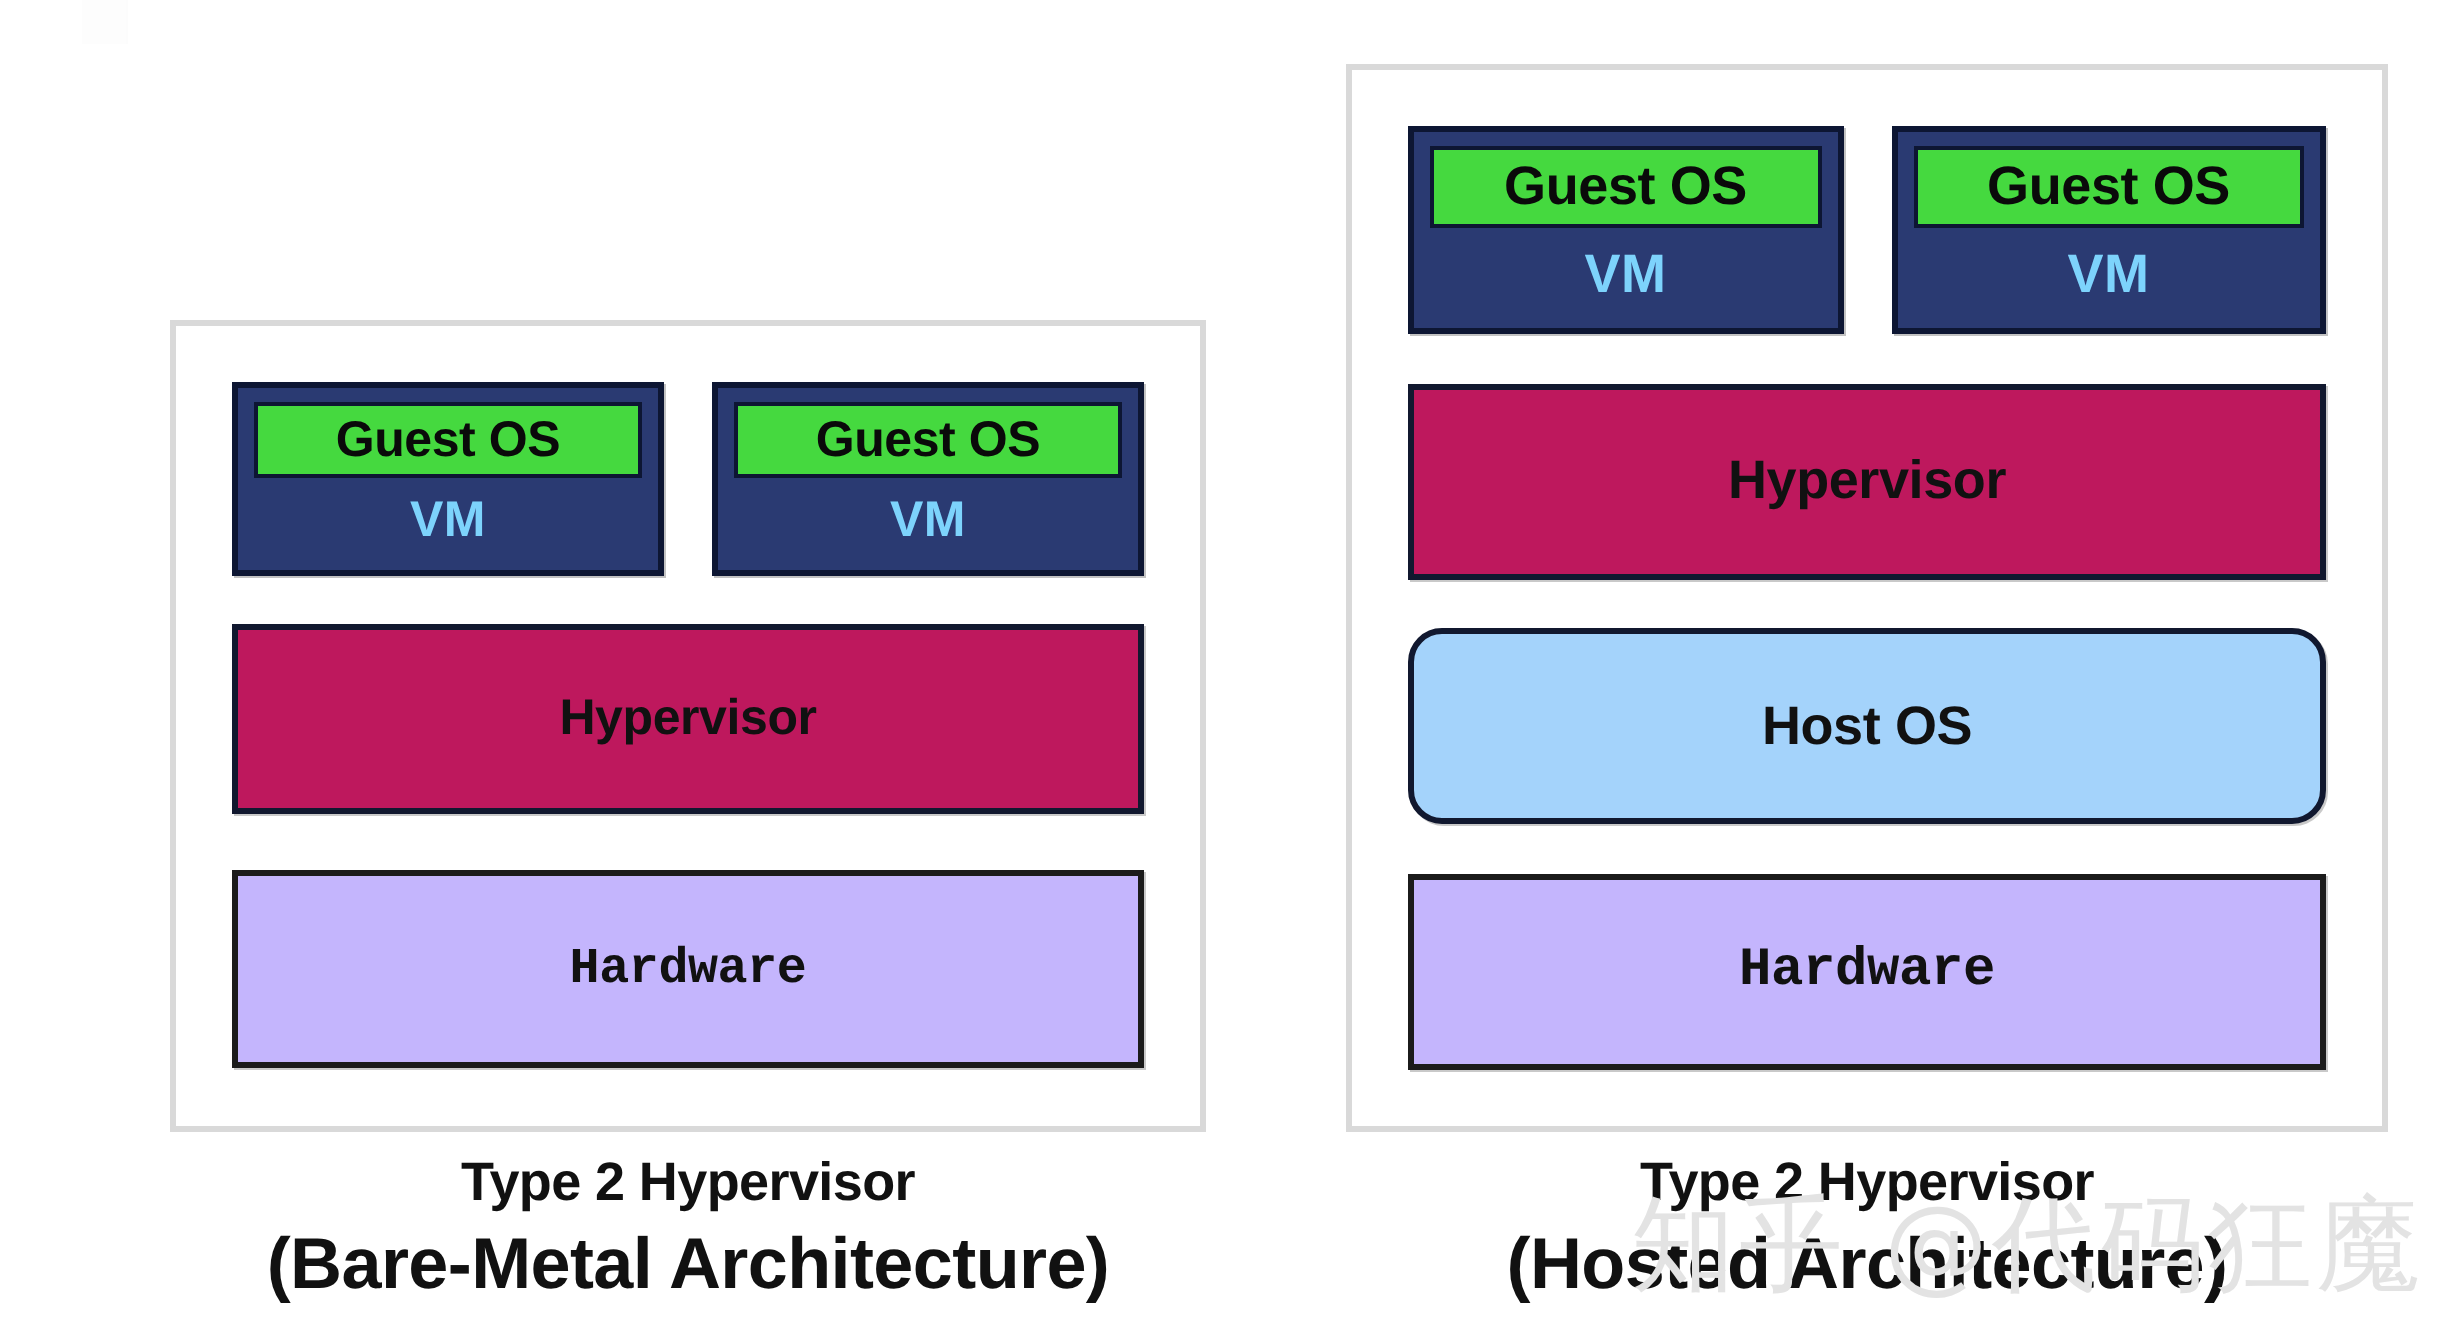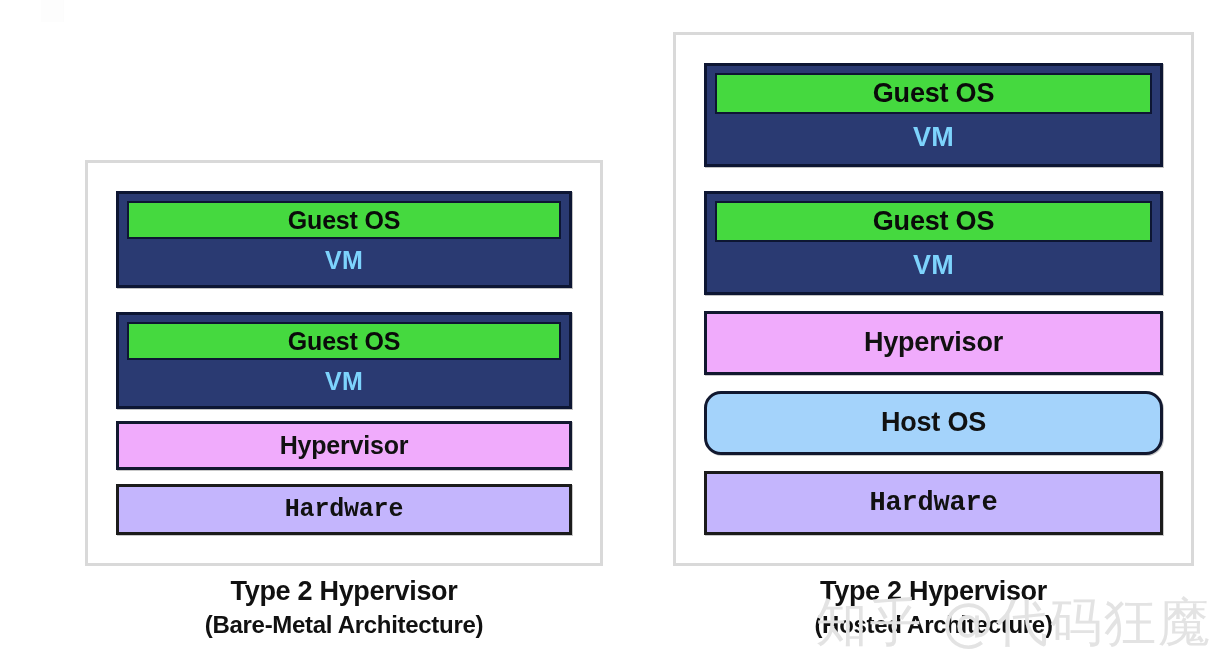--- a/index.html
+++ b/index.html
@@ -52,21 +52,20 @@
     right: 28px;
     top: 28px;
     bottom: 28px;
     display: flex;
     flex-direction: column;
   }
 
   
   .vm-row {
     display: flex;
-    flex-direction: column;
     gap: 24px;
   }
   .vm-box {
     flex: 1 1 0;
     background: #2a3a72;
     border: 3px solid #0d1633;
     box-sizing: border-box;
     padding: 7px 8px 6px 8px;
     display: flex;
     flex-direction: column;
@@ -94,21 +93,21 @@
     border: 3px solid #11182f;
     box-sizing: border-box;
     display: flex;
     align-items: center;
     justify-content: center;
     font-weight: bold;
     color: #111111;
     letter-spacing: -0.2px;
     box-shadow: 1px 1px 0 rgba(120,120,120,0.4);
   }
-  .layer.hypervisor { background: #f0abfc; }
+  .layer.hypervisor { background: #be185d; }
   .layer.hostos     { background: #a4d3fb; border-radius: 17px; }
   .layer.hardware   { background: #c4b5fd; border-color: #1b1b1b; font-family: Liberation Mono, monospace; }
 
   
   .arch-panel.left  .vm-box         { height: 97px; }
   .arch-panel.left  .guest-os       { height: 38px; line-height: 34px; font-size: 25px; }
   .arch-panel.left  .vm-label       { font-size: 25px; line-height: 43px; }
   .arch-panel.left  .spacer-a       { height: 24px; }
   .arch-panel.left  .hypervisor     { height: 95px; font-size: 25px; }
   .arch-panel.left  .spacer-b       { height: 28px; }
@@ -128,21 +127,21 @@
   
   .caption {
     position: absolute;
     text-align: center;
     color: #111111;
     font-weight: bold;
     line-height: 1.30;
     letter-spacing: -0.3px;
   }
   .caption .cap-line-1 { display: block; font-size: 27px; }
-  .caption .cap-line-2 { display: block; font-size: 24px; }
+  .caption .cap-line-2 { display: block; font-size: 36px; }
   .caption.left  { left: 85px;  top: 574px; width: 518px; }
   .caption.right { left: 673px; top: 574px; width: 521px; }
 
   
   .watermark {
     position: absolute;
     right: 16px;
     top: 588px;
     font-size: 52px;
     color: #e3e3e3;

